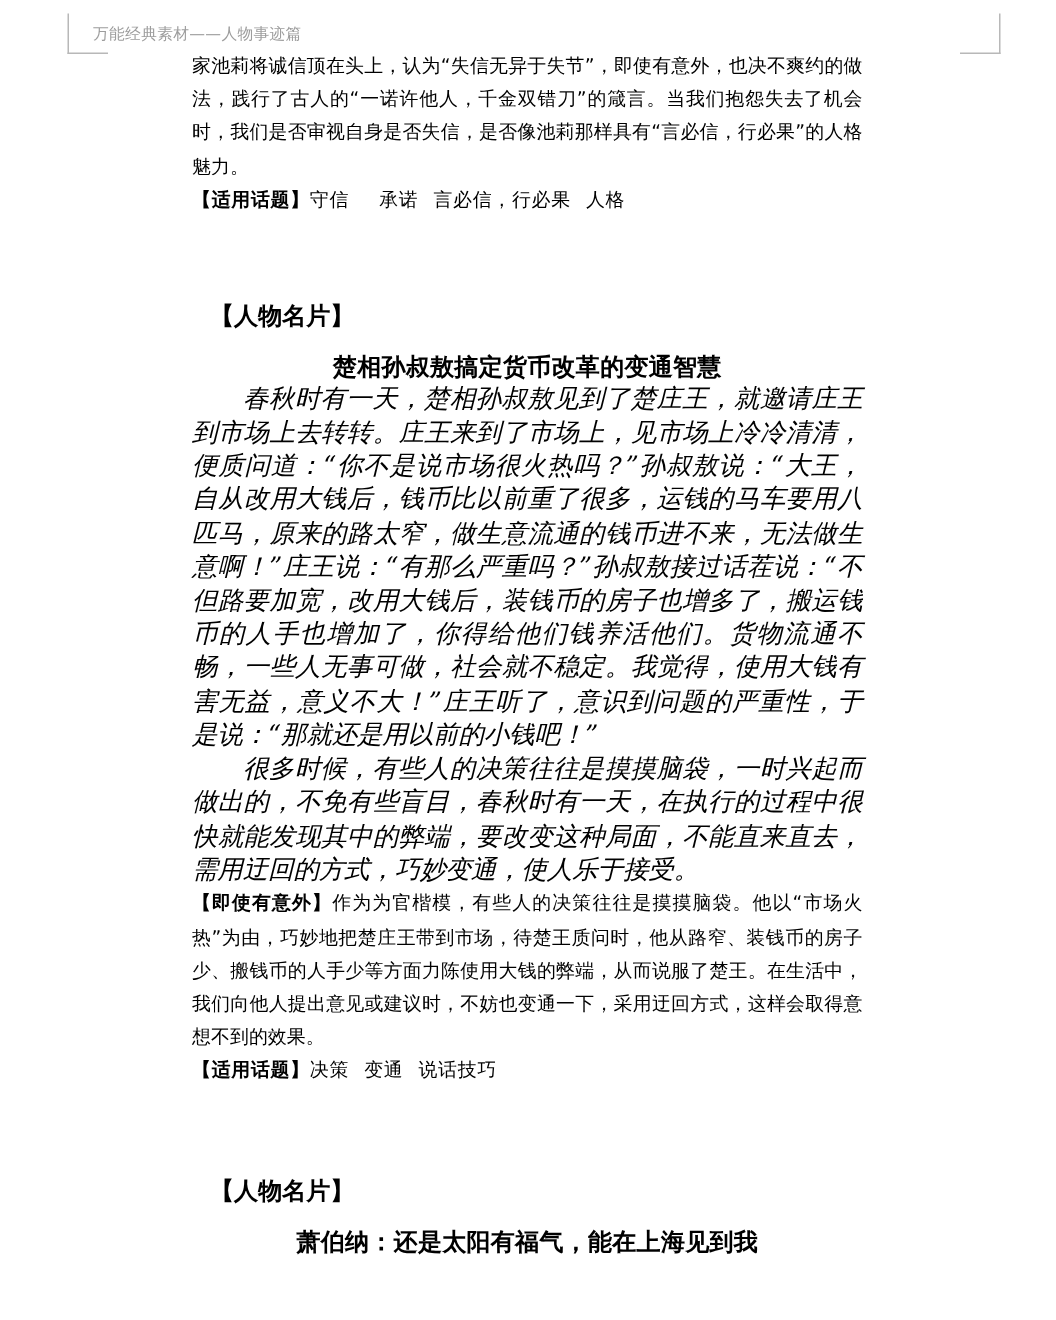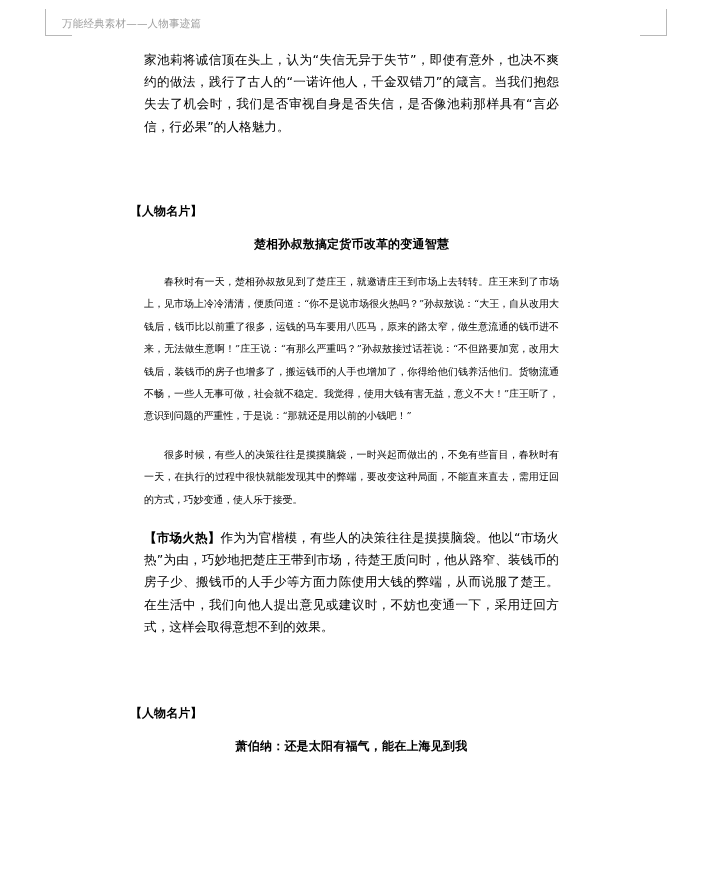--- a/index.html
+++ b/index.html
@@ -58,68 +58,69 @@
 
   
   .content {
     position: absolute;
     left: 128px;
     top: 33px;
     width: 447px;
   }
 
   p {
-    margin: 16px;
+    margin: 0;
     font-size: 12.6px;
     line-height: 22.2px;
     text-align: justify;
     text-justify: inter-ideograph;
     letter-spacing: 0.05px;
   }
 
   
   .prose {
     font-family: "DejaVu Sans", "Liberation Sans", sans-serif;
     font-weight: 400;
   }
   .indent { text-indent: 2em; }
 
   
   .story {
     font-family: "DejaVu Serif", "Liberation Serif", serif;
-    font-size: 10px;
+    font-style: italic;
+    font-size: 17px;
     line-height: 22.4px;
     letter-spacing: -0.1px;
   }
 
   
   .tag {
     font-weight: bold;
     font-family: "DejaVu Sans", "Liberation Sans", sans-serif;
   }
 
   .topics-spaced { letter-spacing: 0.5px; }
   .topics-spaced .sp { display: inline-block; width: 10px; }
 
   
   .card-label {
     font-weight: bold;
-    font-size: 12px;
+    font-size: 16px;
     line-height: 22.2px;
-    margin: 2px;
+    margin: 12px;
     font-family: "DejaVu Sans", "Liberation Sans", sans-serif;
   }
 
   
   .article-title {
     text-align: center;
     font-weight: bold;
-    font-size: 12px;
+    font-size: 16px;
     line-height: 21px;
-    margin: 12px;
+    margin: 0;
     letter-spacing: 0.2px;
     font-family: "DejaVu Sans", "Liberation Sans", sans-serif;
   }
 
   .gap-lg { height: 44px; }
   .gap-sm { height: 2px; }
 </style>
 </head>
 <body>
 
@@ -127,30 +128,32 @@
 
   <div class="crop-mark tl"></div>
   <div class="crop-mark tr"></div>
 
   <div class="doc-header">万能经典素材——人物事迹篇</div>
 
   <div class="content">
 
     <p class="prose">家池莉将诚信顶在头上，认为“失信无异于失节”，即使有意外，也决不爽约的做法，践行了古人的“一诺许他人，千金双错刀”的箴言。当我们抱怨失去了机会时，我们是否审视自身是否失信，是否像池莉那样具有“言必信，行必果”的人格魅力。</p>
 
+    <p class="prose topics-spaced"><span class="tag">【适用话题】</span><span>守信</span><span class="sp"></span><span class="sp"></span><span>承诺</span><span class="sp"></span><span>言必信，行必果</span><span class="sp"></span><span>人格</span></p>
 
     <div class="gap-lg"></div>
 
     <p class="card-label">【人物名片】</p>
     <p class="article-title">楚相孙叔敖搞定货币改革的变通智慧</p>
     <p class="story indent">春秋时有一天，楚相孙叔敖见到了楚庄王，就邀请庄王到市场上去转转。庄王来到了市场上，见市场上冷冷清清，便质问道：“你不是说市场很火热吗？”孙叔敖说：“大王，自从改用大钱后，钱币比以前重了很多，运钱的马车要用八匹马，原来的路太窄，做生意流通的钱币进不来，无法做生意啊！”庄王说：“有那么严重吗？”孙叔敖接过话茬说：“不但路要加宽，改用大钱后，装钱币的房子也增多了，搬运钱币的人手也增加了，你得给他们钱养活他们。货物流通不畅，一些人无事可做，社会就不稳定。我觉得，使用大钱有害无益，意义不大！”庄王听了，意识到问题的严重性，于是说：“那就还是用以前的小钱吧！”</p>
     <p class="story indent">很多时候，有些人的决策往往是摸摸脑袋，一时兴起而做出的，不免有些盲目，春秋时有一天，在执行的过程中很快就能发现其中的弊端，要改变这种局面，不能直来直去，需用迂回的方式，巧妙变通，使人乐于接受。</p>
 
-    <p class="prose"><span class="tag">【市场火热】</span><span>作为为官楷模，有些人的决策往往是摸摸脑袋。他以“市场火热”为由，巧妙地把楚庄王带到市场，待楚王质问时，他从路窄、装钱币的房子少、搬钱币的人手少等方面力陈使用大钱的弊端，从而说服了楚王。在生活中，我们向他人提出意见或建议时，不妨也变通一下，采用迂回方式，这样会取得意想不到的效果。</span></p>
+    <p class="prose"><span class="tag">【即使有意外】</span><span>作为为官楷模，有些人的决策往往是摸摸脑袋。他以“市场火热”为由，巧妙地把楚庄王带到市场，待楚王质问时，他从路窄、装钱币的房子少、搬钱币的人手少等方面力陈使用大钱的弊端，从而说服了楚王。在生活中，我们向他人提出意见或建议时，不妨也变通一下，采用迂回方式，这样会取得意想不到的效果。</span></p>
 
+    <p class="prose topics-spaced"><span class="tag">【适用话题】</span><span>决策</span><span class="sp"></span><span>变通</span><span class="sp"></span><span>说话技巧</span></p>
 
     <div class="gap-lg"></div>
     <div class="gap-sm"></div>
 
     <p class="card-label">【人物名片】</p>
     <p class="article-title">萧伯纳：还是太阳有福气，能在上海见到我</p>
 
   </div>
 </div>
 

